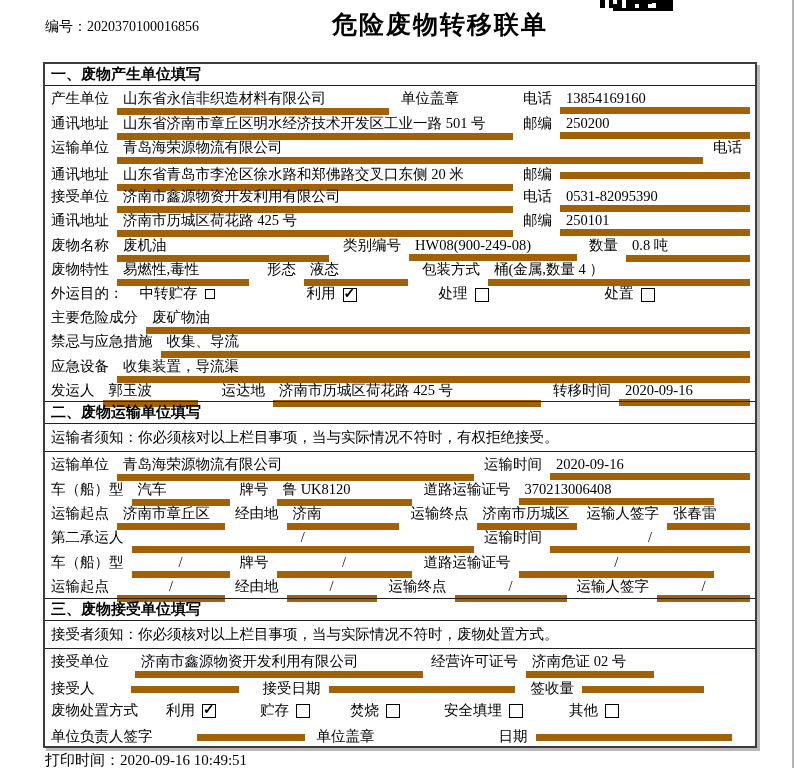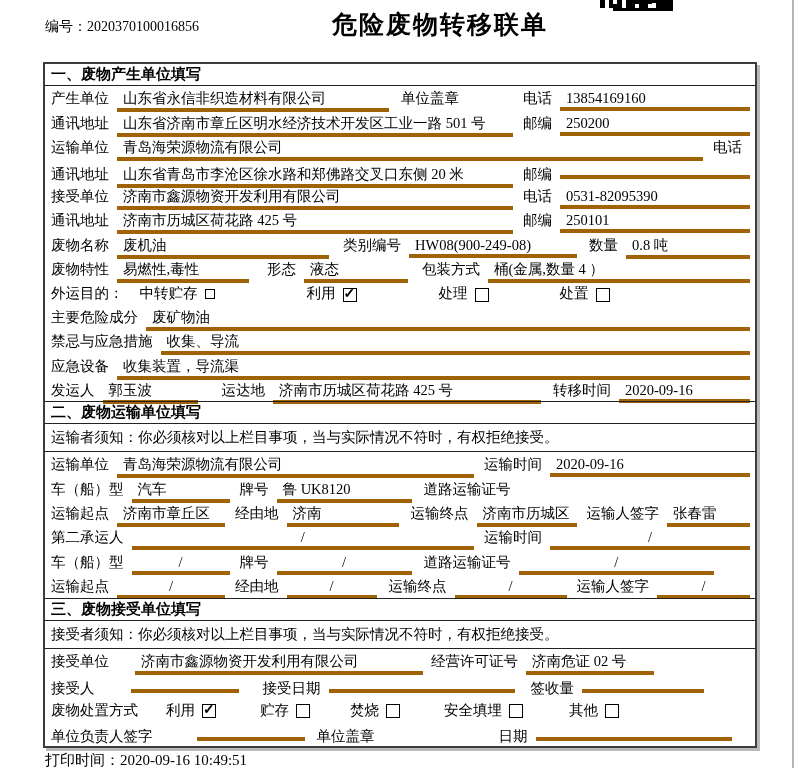--- a/index.html
+++ b/index.html
@@ -19,21 +19,21 @@
               font-size:14.5px;background:#fff;}
   .sec-header{font-weight:bold;font-size:15px;padding:1px 6px;height:23px;box-sizing:border-box;
               border-bottom:1.5px solid #222;display:flex;align-items:center;}
   .sec-header.mid{border-top:1.5px solid #222;margin-top:-1px;}
   .notice{height:29px;box-sizing:border-box;border-bottom:1.5px solid #222;display:flex;
           align-items:center;padding:0 6px;}
   .frow{display:flex;align-items:baseline;height:24.4px;box-sizing:border-box;
         padding:3px 5px 0 6px;white-space:nowrap;}
   .frow3{height:24.6px;}
   .lbl{white-space:nowrap;margin-right:8px;flex:0 0 auto;}
-  .u{display:inline-block;border-bottom:4px solid #a16207;padding:0 6px;box-sizing:border-box;
+  .u{display:inline-block;border-bottom:7px solid #a16207;padding:0 6px;box-sizing:border-box;
      white-space:nowrap;overflow:hidden;flex:0 0 auto;min-height:17px;}
   .u.grow{flex:1 1 auto;}
   .u.slash{text-align:center;}
   .ml-auto{margin-left:auto;}
 
   
   .opt{display:inline-flex;align-items:center;flex:0 0 auto;}
   .cb{display:inline-block;width:12px;height:12px;border:1.4px solid #000;margin-left:7px;
       position:relative;top:1px;flex:0 0 auto;}
   .cb.small{width:8px;height:8px;top:0;}
@@ -140,21 +140,21 @@
         <span class="cb small"></span>
       </span>
       <span class="opt" style="margin-left:92px">
         <span>利用</span>
         <span class="cb checked"></span>
       </span>
       <span class="opt" style="margin-left:82px">
         <span>处理</span>
         <span class="cb"></span>
       </span>
-      <span class="opt" style="margin-left:71px">
+      <span class="opt" style="margin-left:116px">
         <span>处置</span>
         <span class="cb"></span>
       </span>
     </div>
 
     <div class="frow">
       <span class="lbl">主要危险成分</span>
       <span class="u grow">废矿物油</span>
     </div>
 
@@ -186,20 +186,21 @@
       <span class="lbl" style="margin-left:10px">运输时间</span>
       <span class="u" style="width:200px">2020-09-16</span>
     </div>
 
     <div class="frow">
       <span class="lbl">车（船）型</span>
       <span class="u" style="width:98px">汽车</span>
       <span class="lbl" style="margin-left:10px">牌号</span>
       <span class="u" style="width:135px">鲁 UK8120</span>
       <span class="lbl" style="margin-left:12px">道路运输证号</span>
+      <span class="u grow" style="margin-right:36px">370213006408</span>
     </div>
 
     <div class="frow">
       <span class="lbl">运输起点</span>
       <span class="u" style="width:108px">济南市章丘区</span>
       <span class="lbl" style="margin-left:10px">经由地</span>
       <span class="u" style="width:112px">济南</span>
       <span class="lbl" style="margin-left:12px">运输终点</span>
       <span class="u" style="width:100px">济南市历城区</span>
       <span class="lbl" style="margin-left:10px">运输人签字</span>
@@ -227,21 +228,21 @@
       <span class="u slash" style="width:108px">/</span>
       <span class="lbl" style="margin-left:10px">经由地</span>
       <span class="u slash" style="width:90px">/</span>
       <span class="lbl" style="margin-left:12px">运输终点</span>
       <span class="u slash" style="width:112px">/</span>
       <span class="lbl" style="margin-left:10px">运输人签字</span>
       <span class="u grow slash">/</span>
     </div>
 
     <div class="sec-header mid">三、废物接受单位填写</div>
-    <div class="notice">接受者须知：你必须核对以上栏目事项，当与实际情况不符时，有权拒绝接受。</div>
+    <div class="notice">接受者须知：你必须核对以上栏目事项，当与实际情况不符时，废物处置方式。</div>
 
     <div class="frow frow3">
       <span class="lbl">接受单位</span>
       <span class="u" style="width:288px;margin-left:18px">济南市鑫源物资开发利用有限公司</span>
       <span class="lbl" style="margin-left:8px">经营许可证号</span>
       <span class="u" style="width:128px">济南危证 02 号</span>
     </div>
 
     <div class="frow frow3">
       <span class="lbl">接受人</span>

